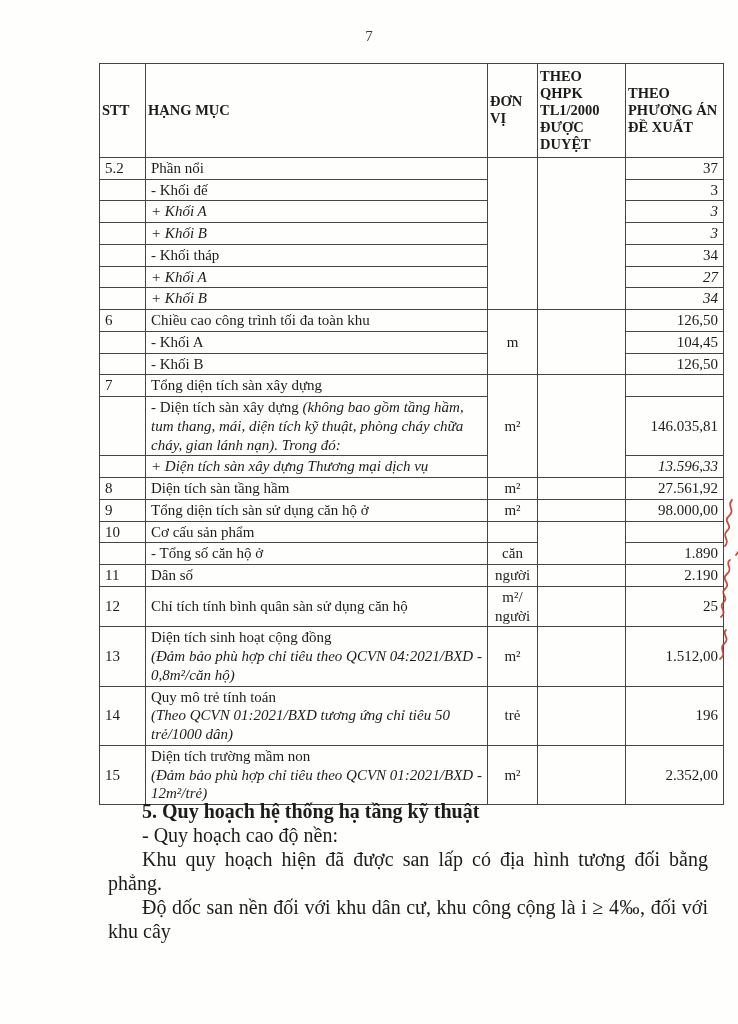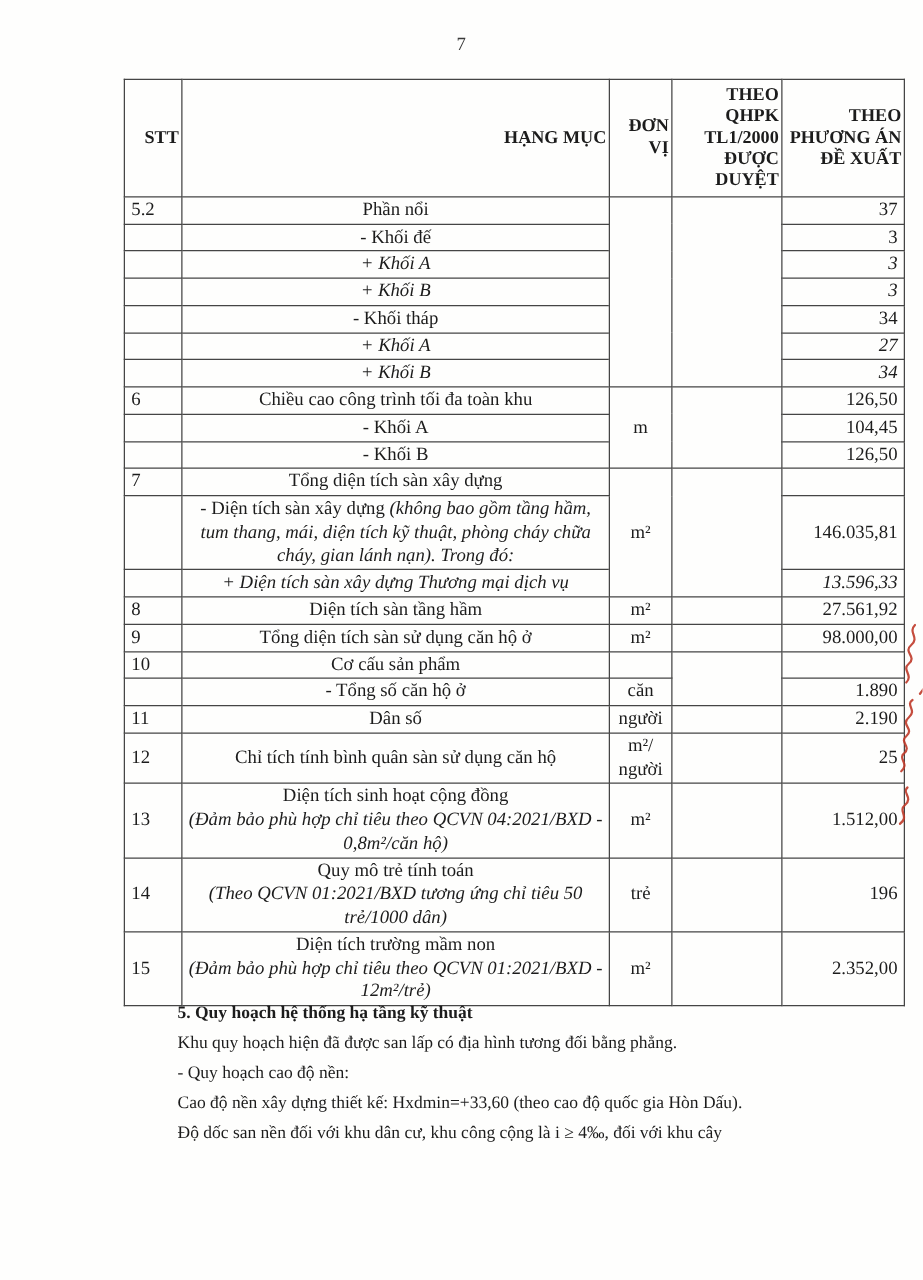--- a/index.html
+++ b/index.html
@@ -15,39 +15,39 @@
     position:absolute;top:28px;left:0;width:100%;
     text-align:center;font-size:15px;color:#3a3a3a;
   }
   table.spec-table{
     position:absolute;left:99px;top:63px;
     width:624px;border-collapse:collapse;table-layout:fixed;
   }
   .spec-table th,.spec-table td{border:1px solid #454545;}
   .spec-table th{
     font-weight:bold;font-size:14.5px;line-height:1.17;
-    padding:4px 2px;text-align:right;vertical-align:middle;
+    padding:4px 2px;text-align:left;vertical-align:middle;
   }
   .spec-table td{
     font-size:15px;line-height:1.25;
     padding:1px 5px;vertical-align:middle;
   }
   col.c1{width:46px;} col.c2{width:342px;} col.c3{width:50px;}
   col.c4{width:88px;} col.c5{width:98px;}
   .c-stt{text-align:left;}
-  .c-name{text-align:center;}
+  .c-name{text-align:left;}
   .c-unit{text-align:center;padding:1px 2px;}
   .c-val{text-align:right;padding-right:9px;}
   .italic{font-style:italic;}
   .ind-2{padding-left:14px;}
   .note{font-style:italic;}
   .note-block{display:block;}
   .section{
     position:absolute;left:108px;top:799px;width:600px;
-    font-size:14px;line-height:24px;text-align:justify;
+    font-size:20px;line-height:24px;text-align:justify;
   }
   .section .hd{font-weight:bold;text-indent:34px;margin:0;}
   .section p{margin:0;text-indent:34px;}
   .ink-marks{position:absolute;right:-3px;top:497px;opacity:.9;}
 </style>
 </head>
 <body>
 
 <div class="page-number">7</div>
 
@@ -200,23 +200,22 @@
         <td class="c-name"><span>Diện tích trường mầm non</span><span class="note note-block">(Đảm bảo phù hợp chỉ tiêu theo QCVN 01:2021/BXD - 12m²/trẻ)</span></td>
         <td class="c-unit">m²</td>
         <td class="c-qhpk"></td>
         <td class="c-val">2.352,00</td>
       </tr>
     </tbody>
 </table>
 
 <div class="section">
   <div class="hd">5. Quy hoạch hệ thống hạ tầng kỹ thuật</div>
+  <p>- Quy hoạch cao độ nền:</p>
   <p>Khu quy hoạch hiện đã được san lấp có địa hình tương đối bằng phẳng.</p>
-  <p>- Quy hoạch cao độ nền:</p>
-  <p>Cao độ nền xây dựng thiết kế: Hxdmin=+33,60 (theo cao độ quốc gia Hòn Dấu).</p>
   <p>Độ dốc san nền đối với khu dân cư, khu công cộng là i ≥ 4‰, đối với khu cây</p>
 </div>
 
 <svg class="ink-marks" width="36" height="168" viewBox="0 0 36 168">
   <g fill="none" stroke-width="1.8" stroke-linecap="round">
     <path d="M27 3 C21 9 31 13 24 19 C17 25 29 28 22 34 C16 39 26 43 20 49" stroke="#bf3a2a"></path>
     <path d="M25 63 C19 67 29 71 22 77 C15 83 27 86 20 92 C14 97 25 100 18 106 C13 110 23 114 16 120" stroke="#bf3a2a"></path>
     <path d="M21 133 C16 137 26 141 19 147 C13 152 23 156 15 162" stroke="#bf3a2a"></path>
     <path d="M31 58 l3 -4" stroke="#bf3a2a"></path>
   </g>

